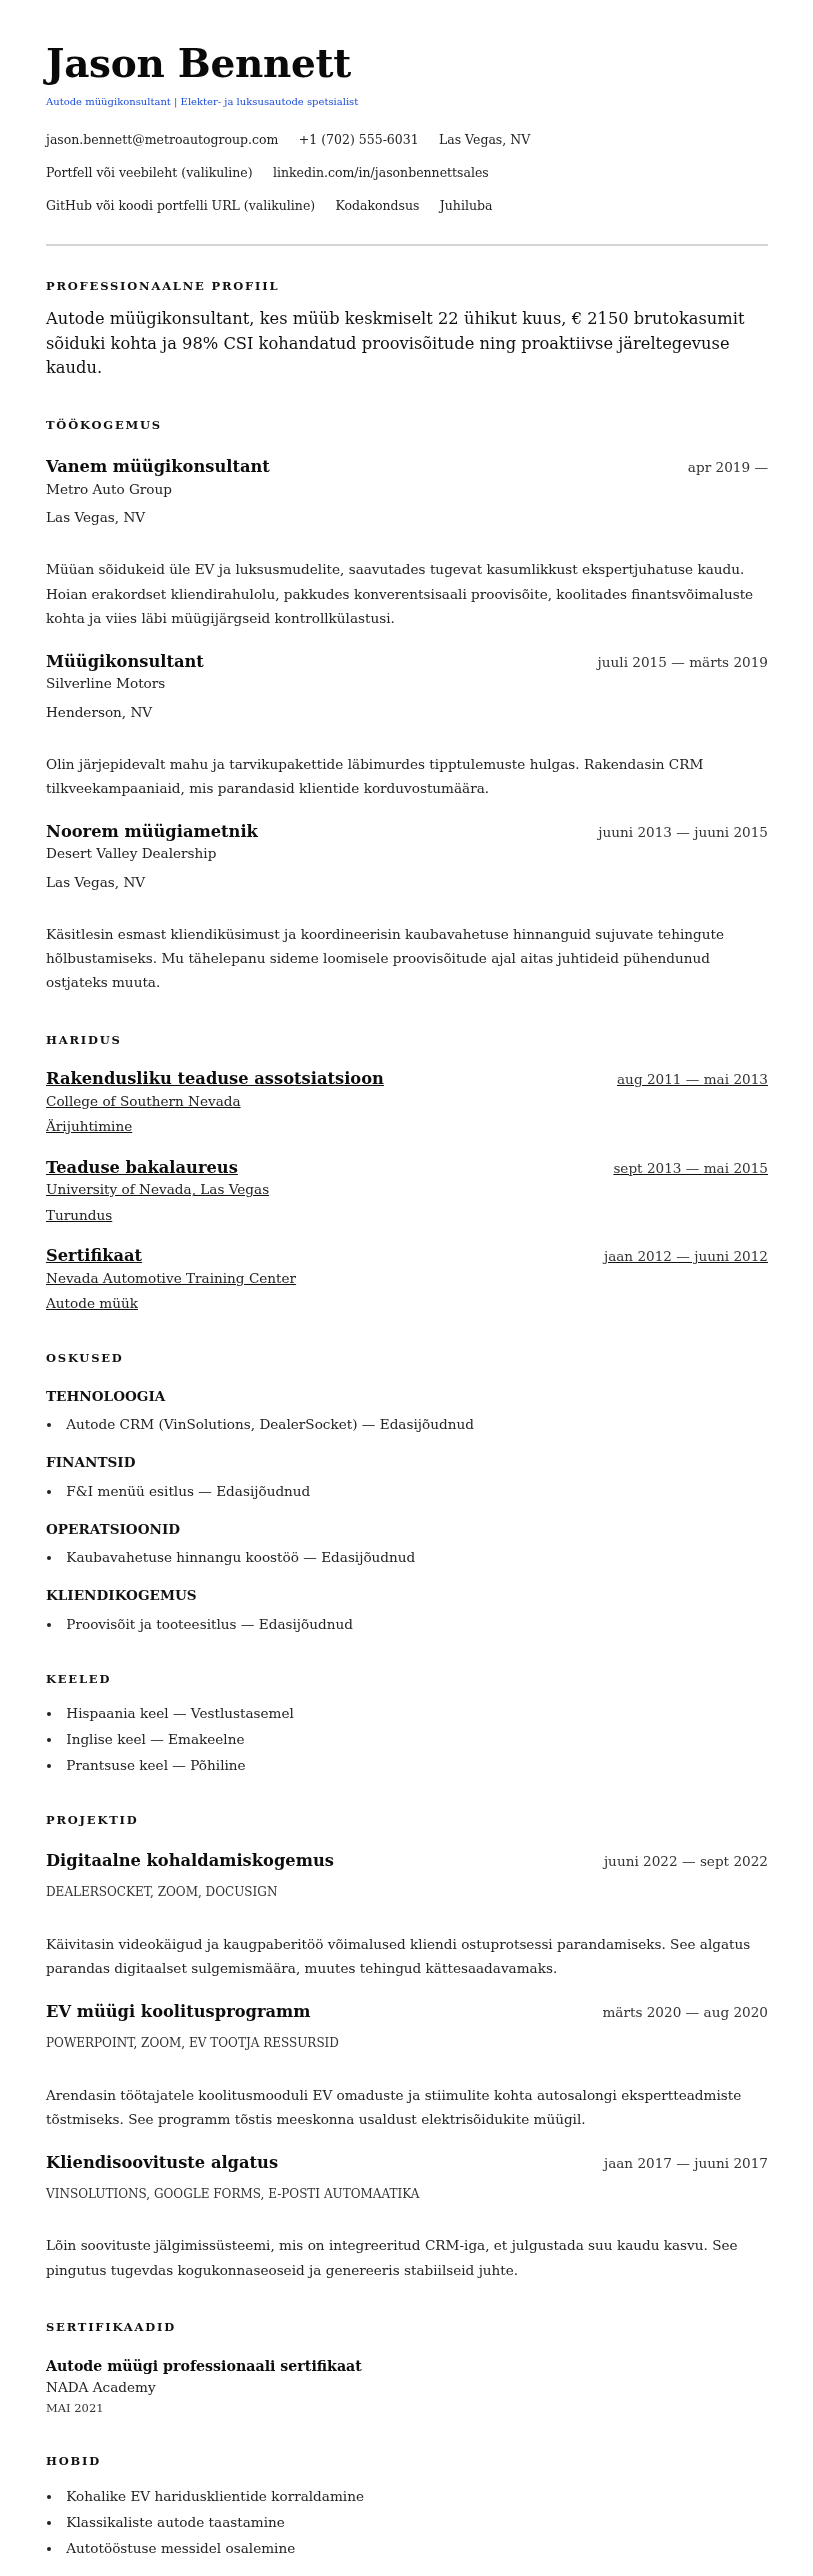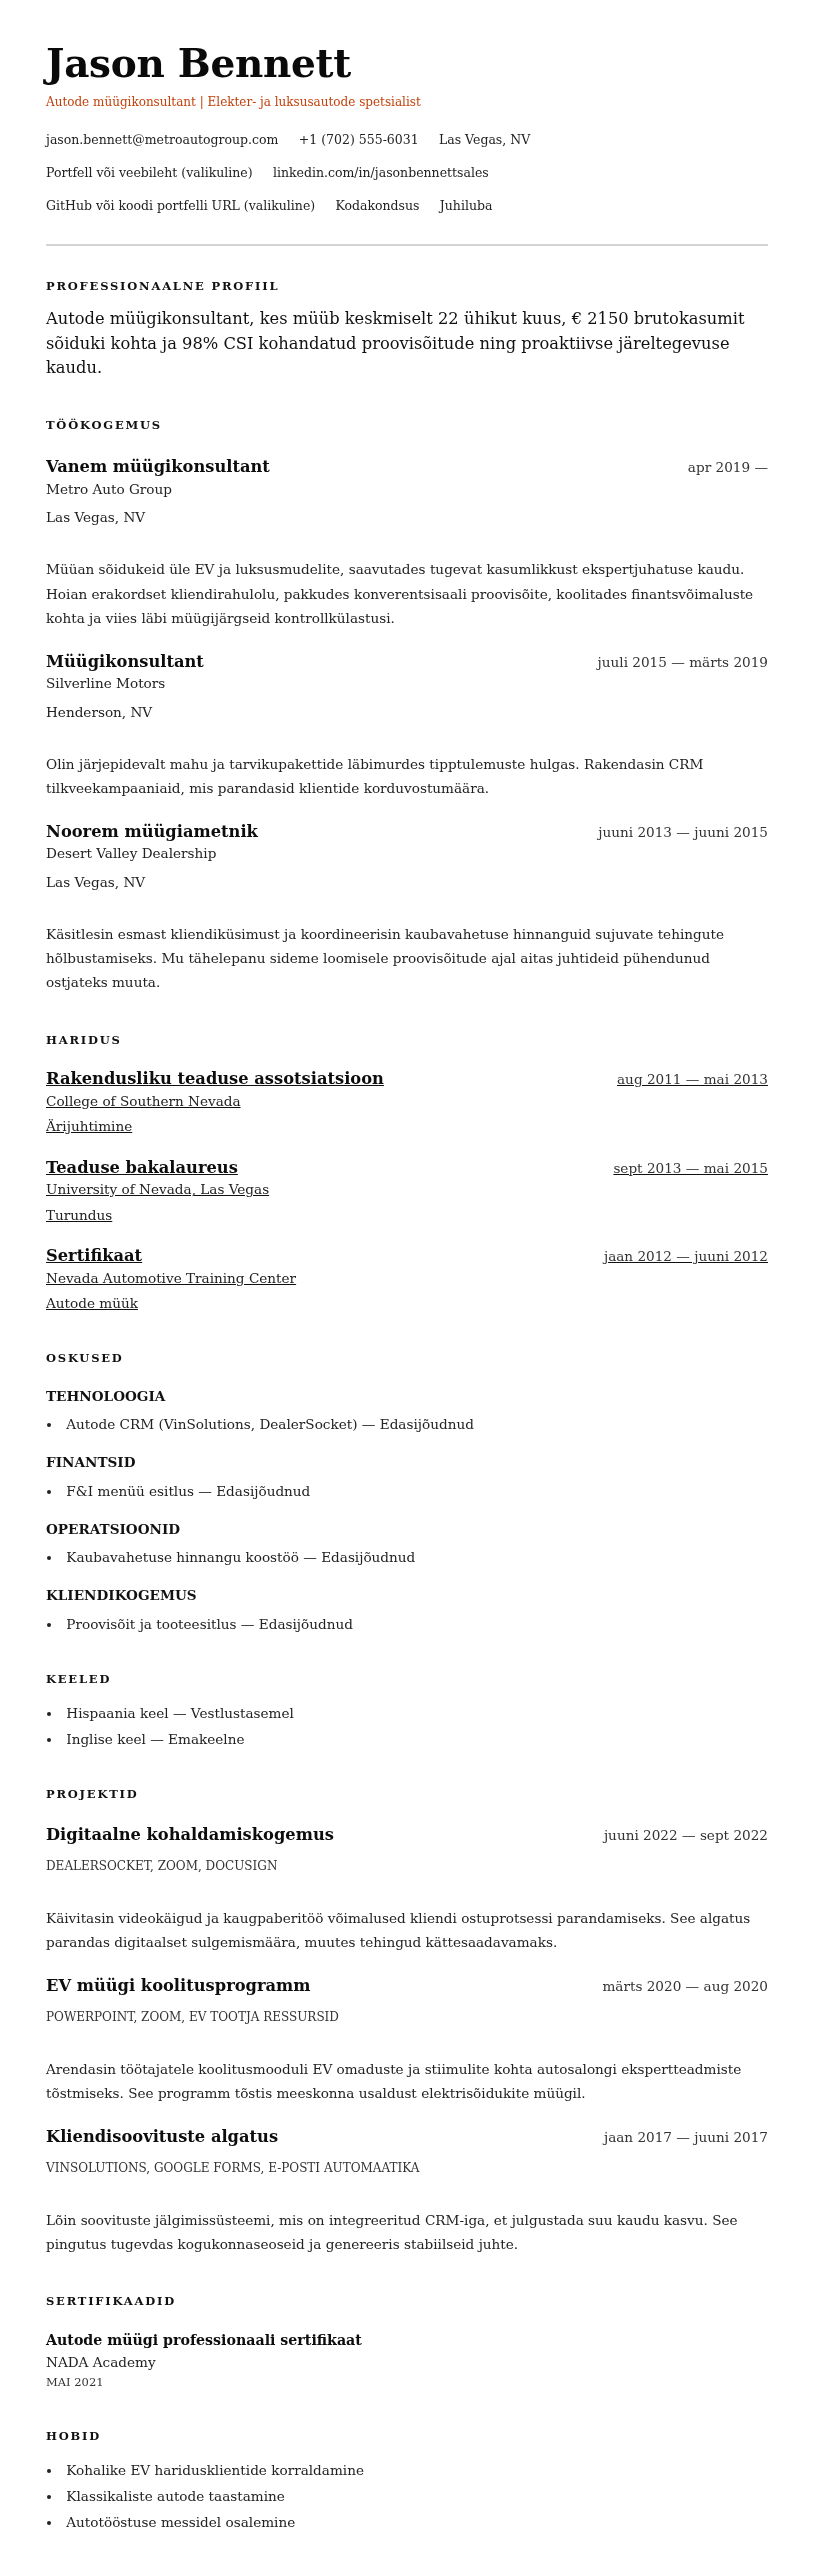--- a/index.html
+++ b/index.html
@@ -15,24 +15,24 @@
     width: 814px;
   }
   .name {
     font-size: 39px;
     font-weight: bold;
     line-height: 49px;
     color: #0a0a0a;
     letter-spacing: -0.3px;
   }
   .subtitle {
-    font-size: 12px;
+    font-size: 10px;
     line-height: 20.3px;
     margin-top: 4.1px;
-    color: #c2410c;
+    color: #1d4ed8;
   }
   .contact-row {
     font-size: 12.5px;
     line-height: 17.6px;
     color: #222;
     margin-top: 15px;
     display: flex;
     gap: 20.3px;
   }
   .contact-row.first { margin-top: 19px; }
@@ -281,20 +281,21 @@
     <ul class="bullets">
       <li>Proovisõit ja tooteesitlus — Edasijõudnud</li>
     </ul>
   </section>
 
   <section class="sec">
     <h2 class="section-title">KEELED</h2>
     <ul class="bullets lang">
       <li>Hispaania keel — Vestlustasemel</li>
       <li>Inglise keel — Emakeelne</li>
+      <li>Prantsuse keel — Põhiline</li>
     </ul>
   </section>
 
   <section class="sec">
     <h2 class="section-title">PROJEKTID</h2>
 
     <div class="proj first">
       <div class="entry-head">
         <span class="entry-title">Digitaalne kohaldamiskogemus</span>
         <span class="entry-date">juuni 2022 — sept 2022</span>

